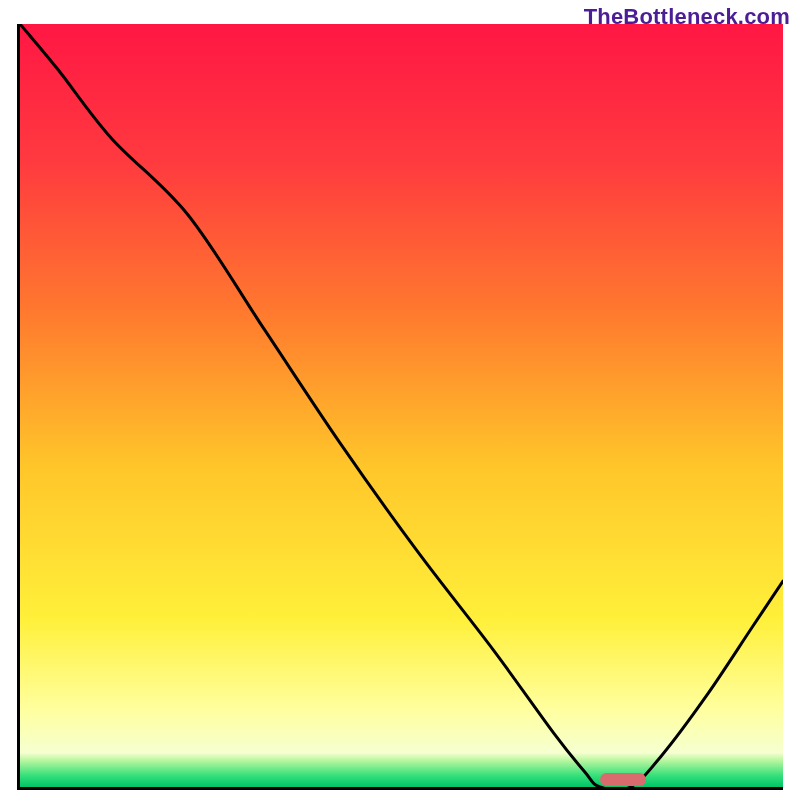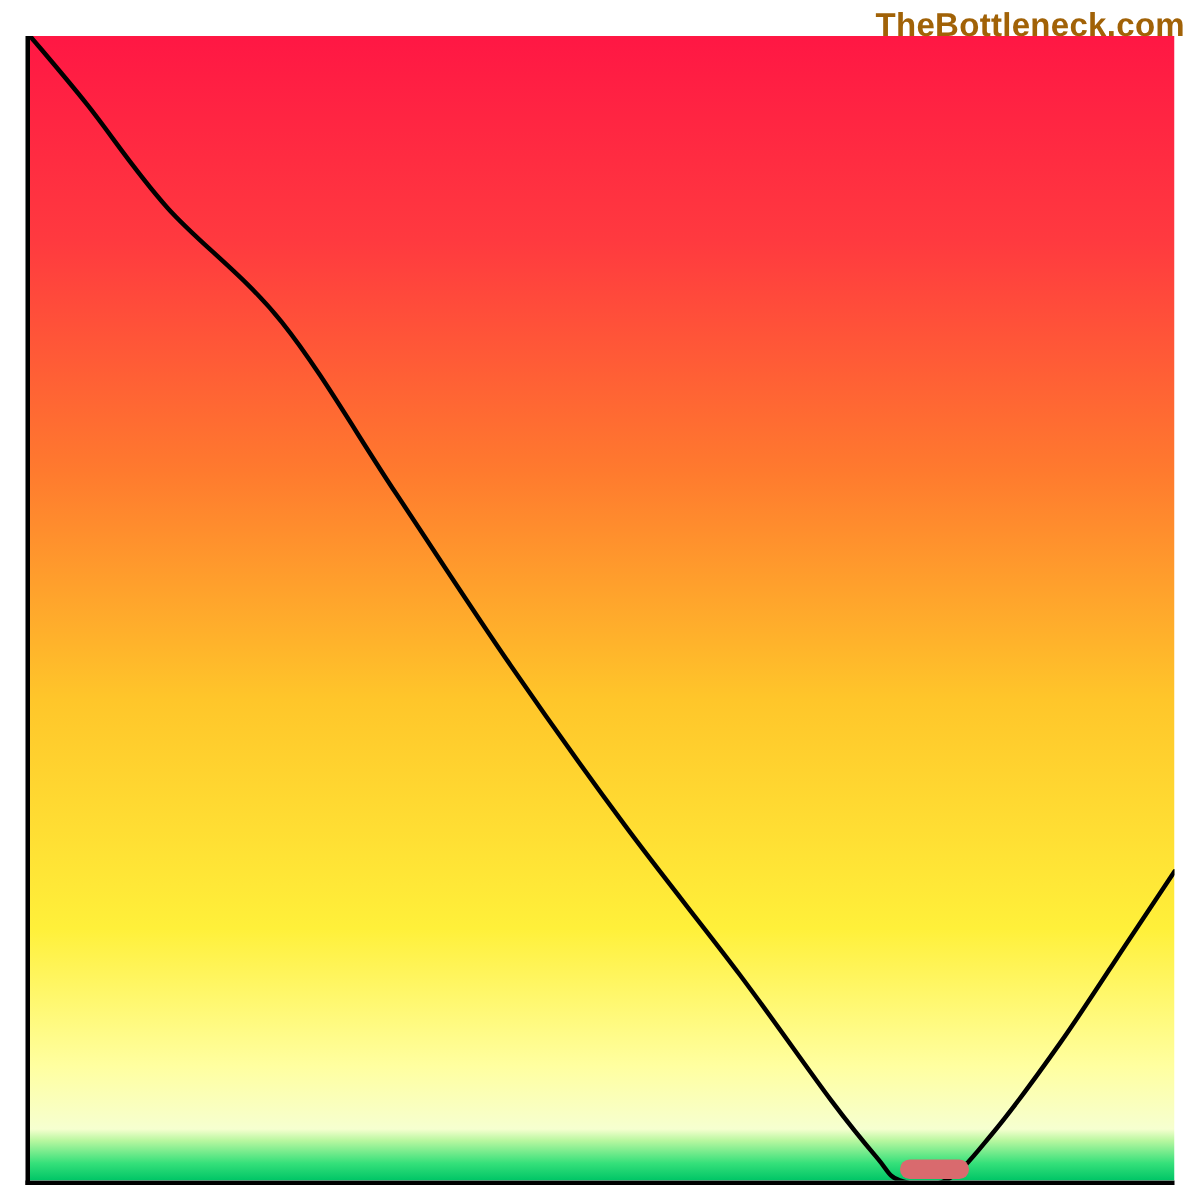--- a/index.html
+++ b/index.html
@@ -15,21 +15,21 @@
     position: relative;
     width: 800px;
     height: 800px;
   }
   .watermark {
     position: absolute;
     top: 4px;
     right: 10px;
     font-size: 22px;
     font-weight: 600;
-    color: #a16207;
+    color: #4c1d95;
     letter-spacing: 0.2px;
     z-index: 5;
     user-select: none;
   }
   .plot-outer {
     position: absolute;
     left: 17px;
     top: 24px;
     width: 766px;
     height: 766px;

